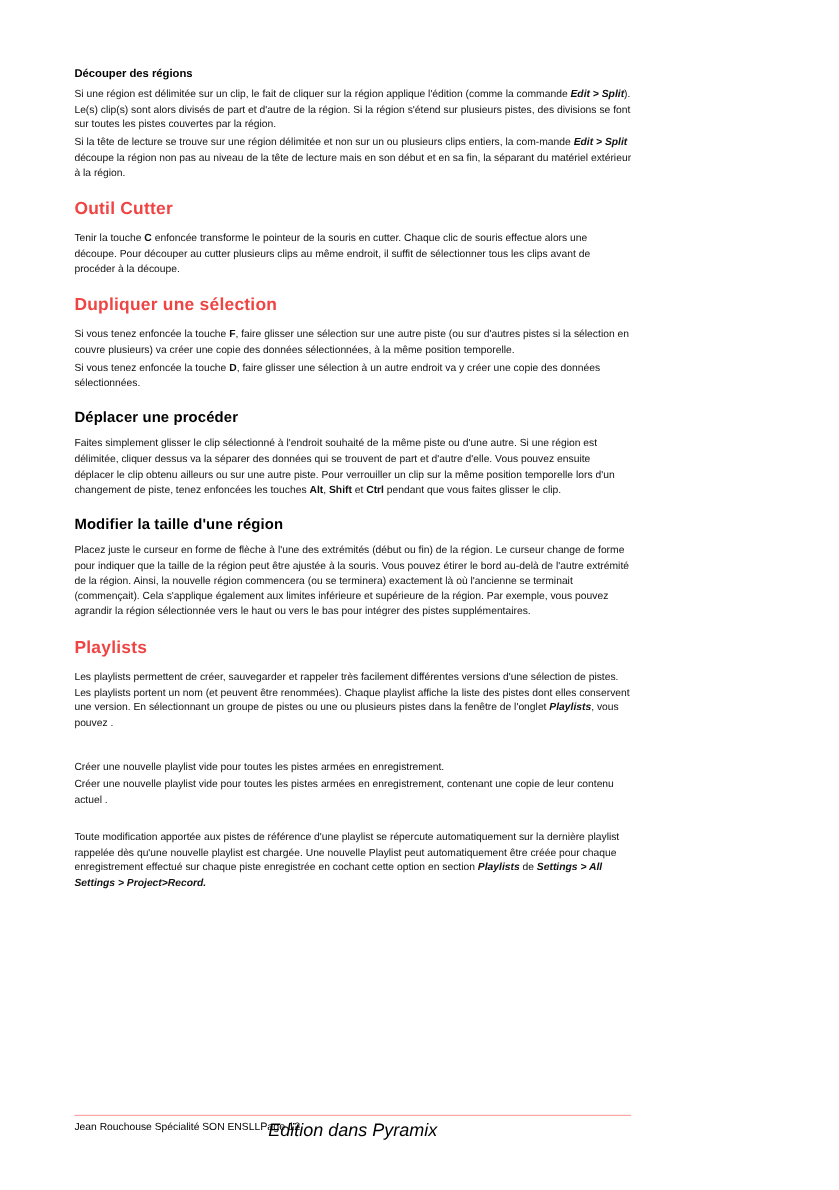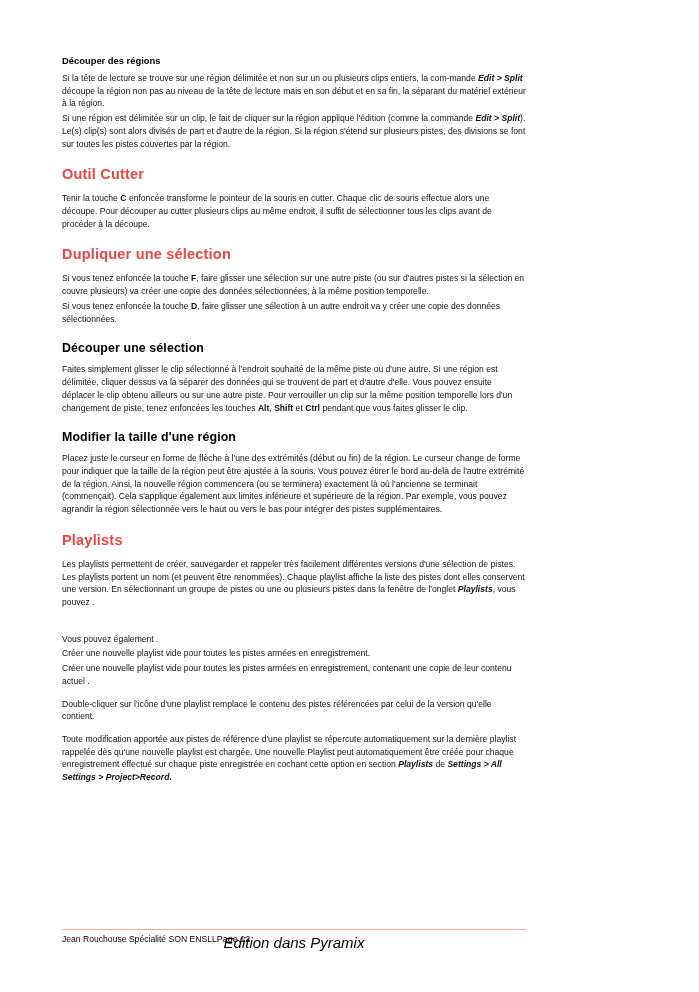--- a/index.html
+++ b/index.html
@@ -81,24 +81,24 @@
   .small-caps { font-size: 8.6px; }
 </style>
 </head>
 <body>
 
 <div class="page">
 
   <div class="blk">
     <h3 class="minihead indent1">Découper des régions</h3>
     <p class="body indent1">
-      <span>Si la tête de lecture se trouve sur une région délimitée et non sur un ou plusieurs clips entiers, la com-mande </span><b class="bi">Edit &gt; Split</b><span> découpe la région non pas au niveau de la tête de lecture mais en son début et en sa fin, la séparant du matériel extérieur à la région.</span>
+      <span>Si une région est délimitée sur un clip, le fait de cliquer sur la région applique l'édition (comme la commande </span><b class="bi">Edit &gt; Split</b><span>). Le(s) clip(s) sont alors divisés de part et d'autre de la région. Si la région s'étend sur plusieurs pistes, des divisions se font sur toutes les pistes couvertes par la région.</span>
     </p>
     <p class="body indent1">
-      <span>Si une région est délimitée sur un clip, le fait de cliquer sur la région applique l'édition (comme la commande </span><b class="bi">Edit &gt; Split</b><span>). Le(s) clip(s) sont alors divisés de part et d'autre de la région. Si la région s'étend sur plusieurs pistes, des divisions se font sur toutes les pistes couvertes par la région.</span>
+      <span>Si la tête de lecture se trouve sur une région délimitée et non sur un ou plusieurs clips entiers, la com-mande </span><b class="bi">Edit &gt; Split</b><span> découpe la région non pas au niveau de la tête de lecture mais en son début et en sa fin, la séparant du matériel extérieur à la région.</span>
     </p>
   </div>
 
   <div class="blk">
     <h1 class="sec">Outil Cutter</h1>
     <p class="body">
       <span>Tenir la touche </span><b class="bb">C</b><span> enfoncée transforme le pointeur de la souris en cutter. Chaque clic de souris effectue alors une découpe. Pour découper au cutter plusieurs clips au même endroit, il suffit de sélectionner tous les clips avant de procéder à la découpe.</span>
     </p>
   </div>
 
@@ -106,45 +106,43 @@
     <h1 class="sec">Dupliquer une sélection</h1>
     <p class="body">
       <span>Si vous tenez enfoncée la touche </span><b class="bb">F</b><span>, faire glisser une sélection sur une autre piste (ou sur d'autres pistes si la sélection en couvre plusieurs) va créer une copie des données sélectionnées, à la même position temporelle.</span>
     </p>
     <p class="body">
       <span>Si vous tenez enfoncée la touche </span><b class="bb">D</b><span>, faire glisser une sélection à un autre endroit va y créer une copie des données sélectionnées.</span>
     </p>
   </div>
 
   <div class="blk">
-    <h2 class="subsec">Découper une sélection</h2>
+    <h2 class="subsec">Déplacer une procéder</h2>
     <p class="body">
       <span>Faites simplement glisser le clip sélectionné à l'endroit souhaité de la même piste ou d'une autre. Si une région est délimitée, cliquer dessus va la séparer des données qui se trouvent de part et d'autre d'elle. Vous pouvez ensuite déplacer le clip obtenu ailleurs ou sur une autre piste. Pour verrouiller un clip sur la même position temporelle lors d'un changement de piste, tenez enfoncées les touches </span><b class="bb">Alt</b><span>, </span><b class="bb">Shift</b><span> et </span><b class="bb">Ctrl</b><span> pendant que vous faites glisser le clip.</span>
     </p>
   </div>
 
   <div class="blk">
     <h2 class="subsec">Modifier la taille d'une région</h2>
     <p class="body">Placez juste le curseur en forme de flèche à l'une des extrémités (début ou fin) de la région. Le curseur change de forme pour indiquer que la taille de la région peut être ajustée à la souris. Vous pouvez étirer le bord au-delà de l'autre extrémité de la région. Ainsi, la nouvelle région commencera (ou se terminera) exactement là où l'ancienne se terminait (commençait). Cela s'applique également aux limites inférieure et supérieure de la région. Par exemple, vous pouvez agrandir la région sélectionnée vers le haut ou vers le bas pour intégrer des pistes supplémentaires.</p>
   </div>
 
   <div class="blk">
     <h1 class="sec">Playlists</h1>
     <p class="body">
       <span>Les playlists permettent de créer, sauvegarder et rappeler très facilement différentes versions d'une sélection de pistes. Les playlists portent un nom (et peuvent être renommées). Chaque playlist affiche la liste des pistes dont elles conservent une version. En sélectionnant un groupe de pistes ou une ou plusieurs pistes dans la fenêtre de l'onglet </span><b class="bi">Playlists</b><span>, vous pouvez .</span>
     </p>
   </div>
 
   <div class="blk">
     <div class="gap"></div>
-    <p class="body indent2">Vous pouvez également .</p>
     <p class="body indent2">Créer une nouvelle playlist vide pour toutes les pistes armées en enregistrement.</p>
     <p class="body indent2">Créer une nouvelle playlist vide pour toutes les pistes armées en enregistrement, contenant une copie de leur contenu actuel .</p>
     <div class="gap"></div>
-    <p class="body indent2">Double-cliquer sur l'icône d'une playlist remplace le contenu des pistes référencées par celui de la version qu'elle contient.</p>
     <div class="gap"></div>
     <p class="body indent2">
       <span>Toute modification apportée aux pistes de référence d'une playlist se répercute automatiquement sur la dernière playlist rappelée dès qu'une nouvelle playlist est chargée. Une nouvelle Playlist peut automatiquement être créée pour chaque enregistrement effectué sur chaque piste enregistrée en cochant cette option en section </span><b class="bi">Playlists</b><span> de </span><b class="bi">Settings</b><span> </span><b class="bi">&gt; All Settings &gt; Project&gt;Record.</b>
     </p>
   </div>
 
   <div class="footer">
     <span class="left small-caps">Jean Rouchouse Spécialité SON ENSLL</span>
     <span class="center">Edition dans Pyramix</span>
     <span class="right">Page 12</span>

